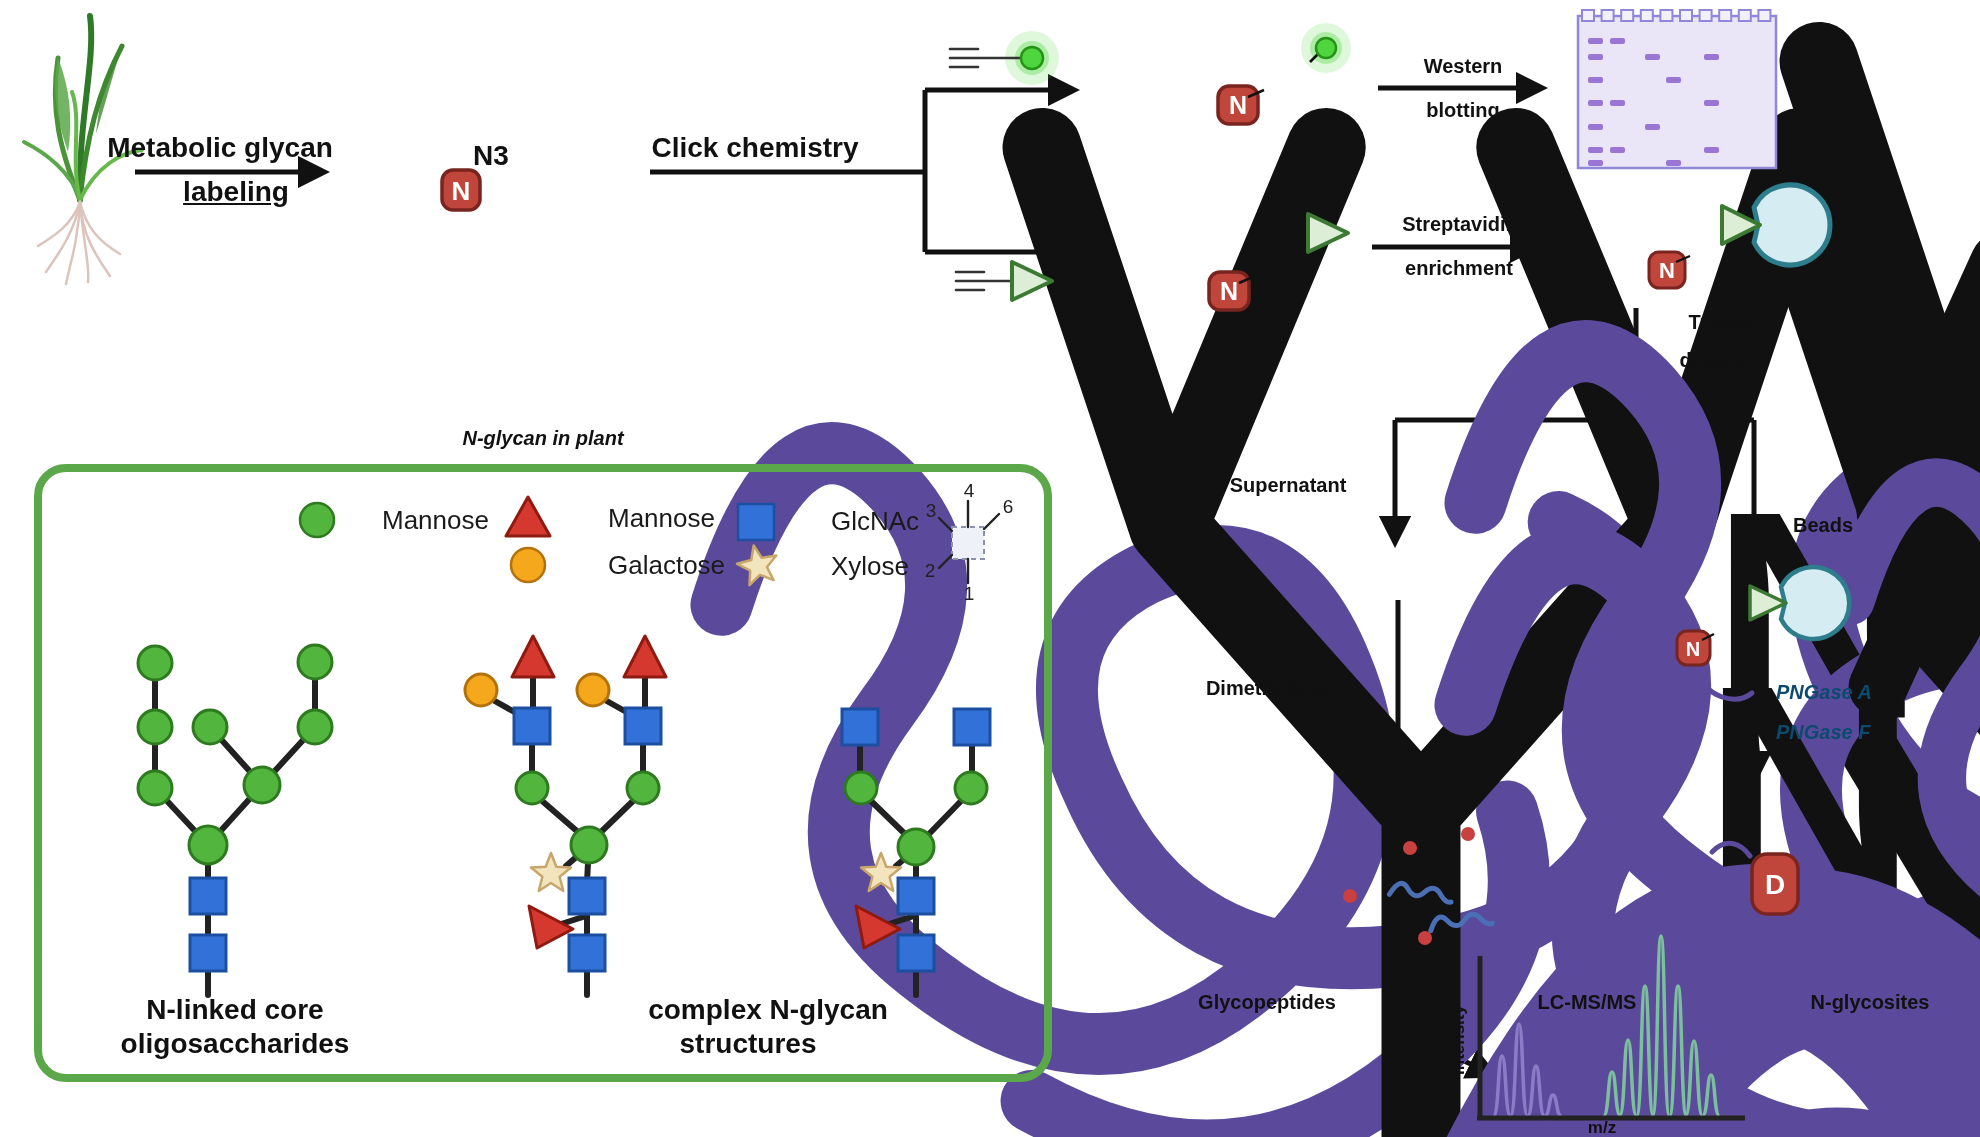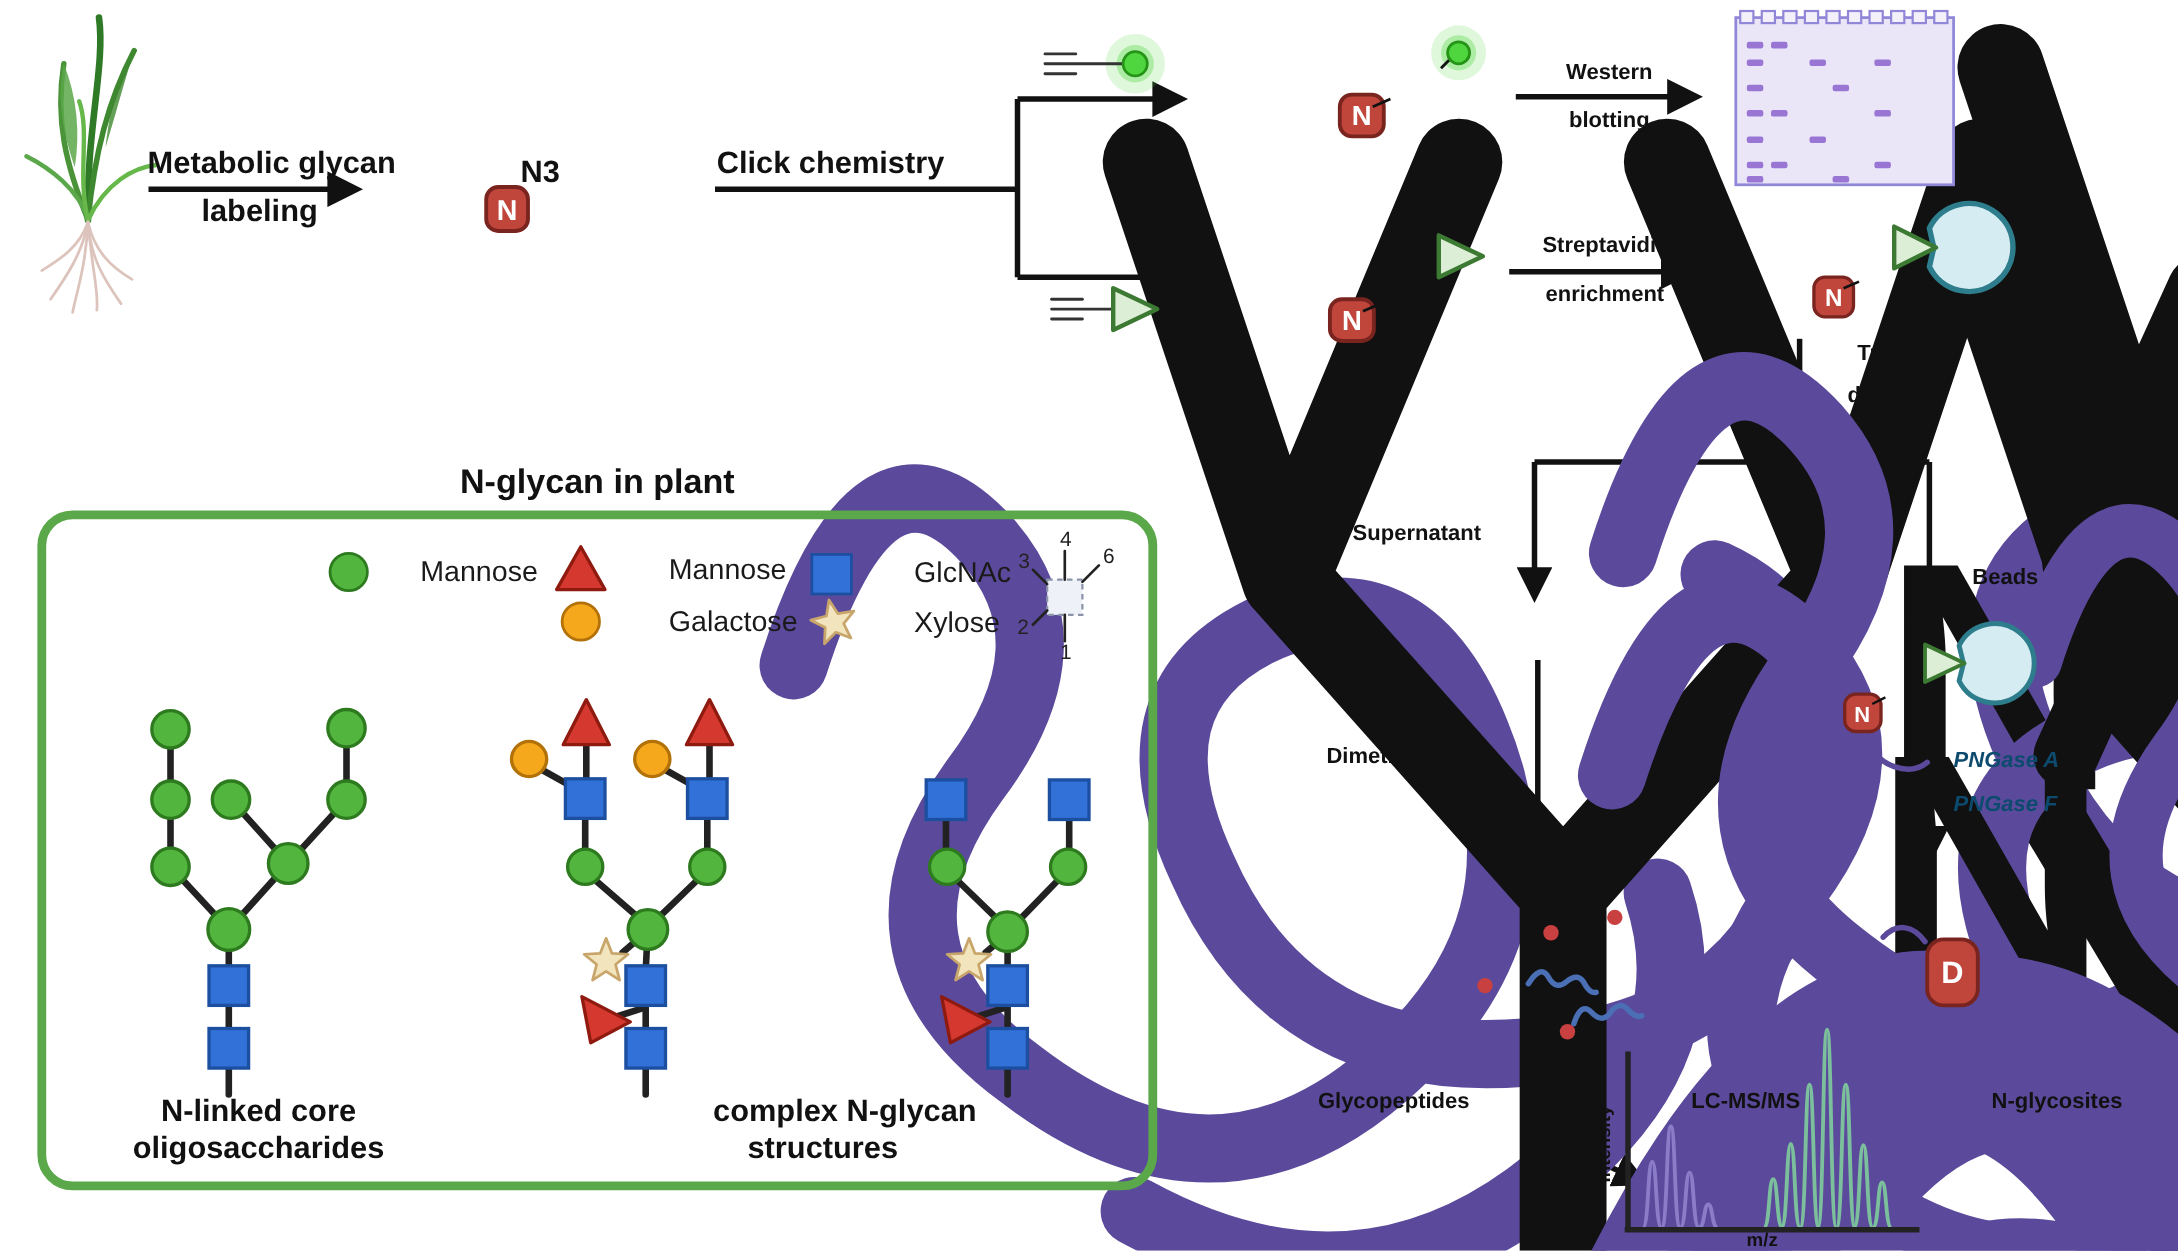--- a/index.html
+++ b/index.html
@@ -1,21 +1,21 @@
 <!DOCTYPE html>
 <html><head>
 <meta charset="utf-8">
 <style>
   html,body{margin:0;padding:0;background:#fff;}
   #canvas{position:relative;width:1980px;height:1137px;background:#fff;overflow:hidden;
           font-family:"Liberation Sans",sans-serif;color:#111;}
   #art{position:absolute;left:0;top:0;}
   .lbl{position:absolute;transform:translate(-50%,-50%);font-weight:700;white-space:nowrap;color:#111;}
   .lbl-left{position:absolute;transform:translateY(-50%);font-weight:700;white-space:nowrap;color:#0c4a6e;font-style:italic;}
-  .f31{font-size:31px;} .f28{font-size:28px;} .f27{font-size:20px;} .f24{font-size:28px;}
+  .f31{font-size:20px;font-style:italic;} .f28{font-size:28px;} .f27{font-size:20px;} .f24{font-size:28px;}
   .f17{font-size:17px;}
   .leg{position:absolute;transform:translateY(-50%);font-weight:400;font-size:26px;white-space:nowrap;color:#1a1a1a;margin-left:45px;}
   .rot{transform:translate(-50%,-50%) rotate(-90deg);}
   .num{position:absolute;transform:translate(-50%,-50%);font-weight:400;font-size:19px;color:#222;}
 </style>
 </head>
 <body>
 
 <div id="canvas">
 
@@ -384,22 +384,22 @@
     <circle cx="916" cy="847" r="18" fill="#52b63e" stroke="#2d7a1f" stroke-width="3"></circle>
     <g transform="translate(881,874)">
           <use href="#star" x="-22" y="-22" width="44" height="44"></use>
         </g>
     <polygon points="856,906 864,948 900,929" fill="#d4382e" stroke="#8f1a10" stroke-width="3" stroke-linejoin="round"></polygon>
     <rect x="898" y="878" width="36" height="36" fill="#3171d8" stroke="#1c4fa0" stroke-width="3"></rect>
     <rect x="898" y="935" width="36" height="36" fill="#3171d8" stroke="#1c4fa0" stroke-width="3"></rect>
   </g>
 </svg>
 
-<div class="lbl f28" style="left:247px;top:148px;">Metabolic glycan</div>
-<div class="lbl f28" style="left:236px;top:192px;">labeling</div>
+<div class="lbl f28" style="left:220px;top:148px;">Metabolic glycan</div>
+<div class="lbl f28" style="left:236px;top:192px;text-decoration:underline;">labeling</div>
 <div class="lbl f24" style="left:491px;top:156px;">N3</div>
 <div class="lbl f28" style="left:755px;top:148px;">Click chemistry</div>
 <div class="lbl f27" style="left:1463px;top:66px;">Western</div>
 <div class="lbl f27" style="left:1463px;top:110px;">blotting</div>
 <div class="lbl f27" style="left:1460px;top:224px;">Streptavidin</div>
 <div class="lbl f27" style="left:1459px;top:268px;">enrichment</div>
 <div class="lbl f27" style="left:1724px;top:322px;">Trypsin</div>
 <div class="lbl f27" style="left:1724px;top:360px;">digestion</div>
 <div class="lbl f27" style="left:1288px;top:485px;">Supernatant</div>
 <div class="lbl f27" style="left:1823px;top:485px;margin-top:40px;">Beads</div>

